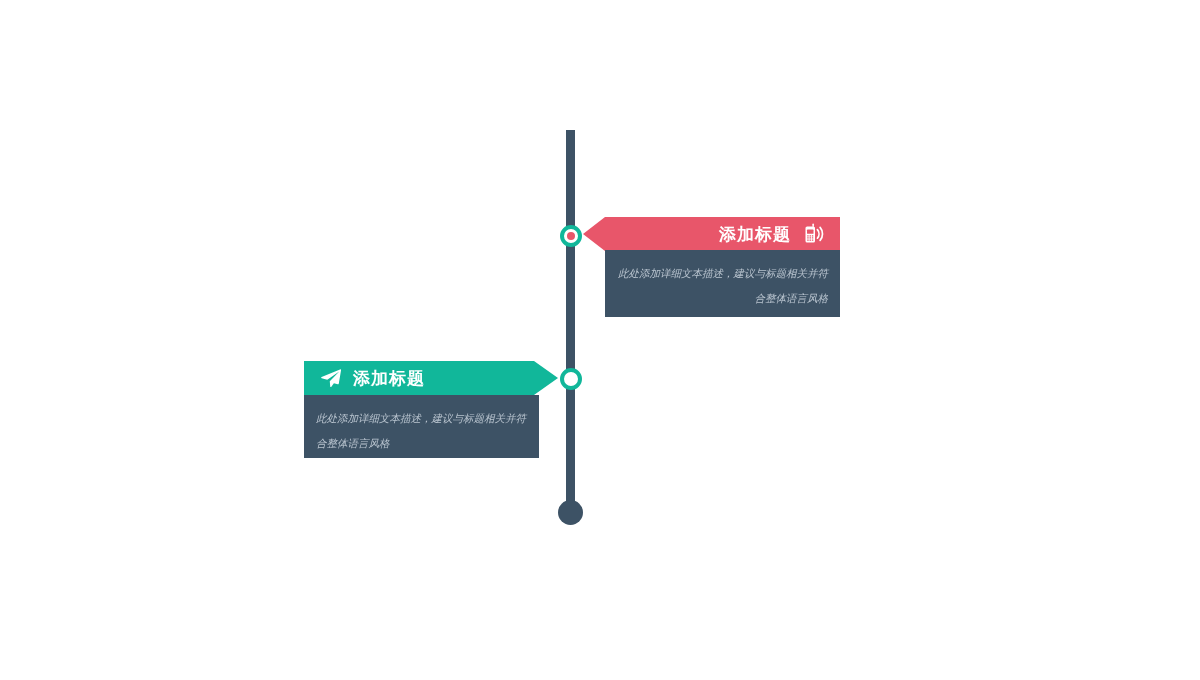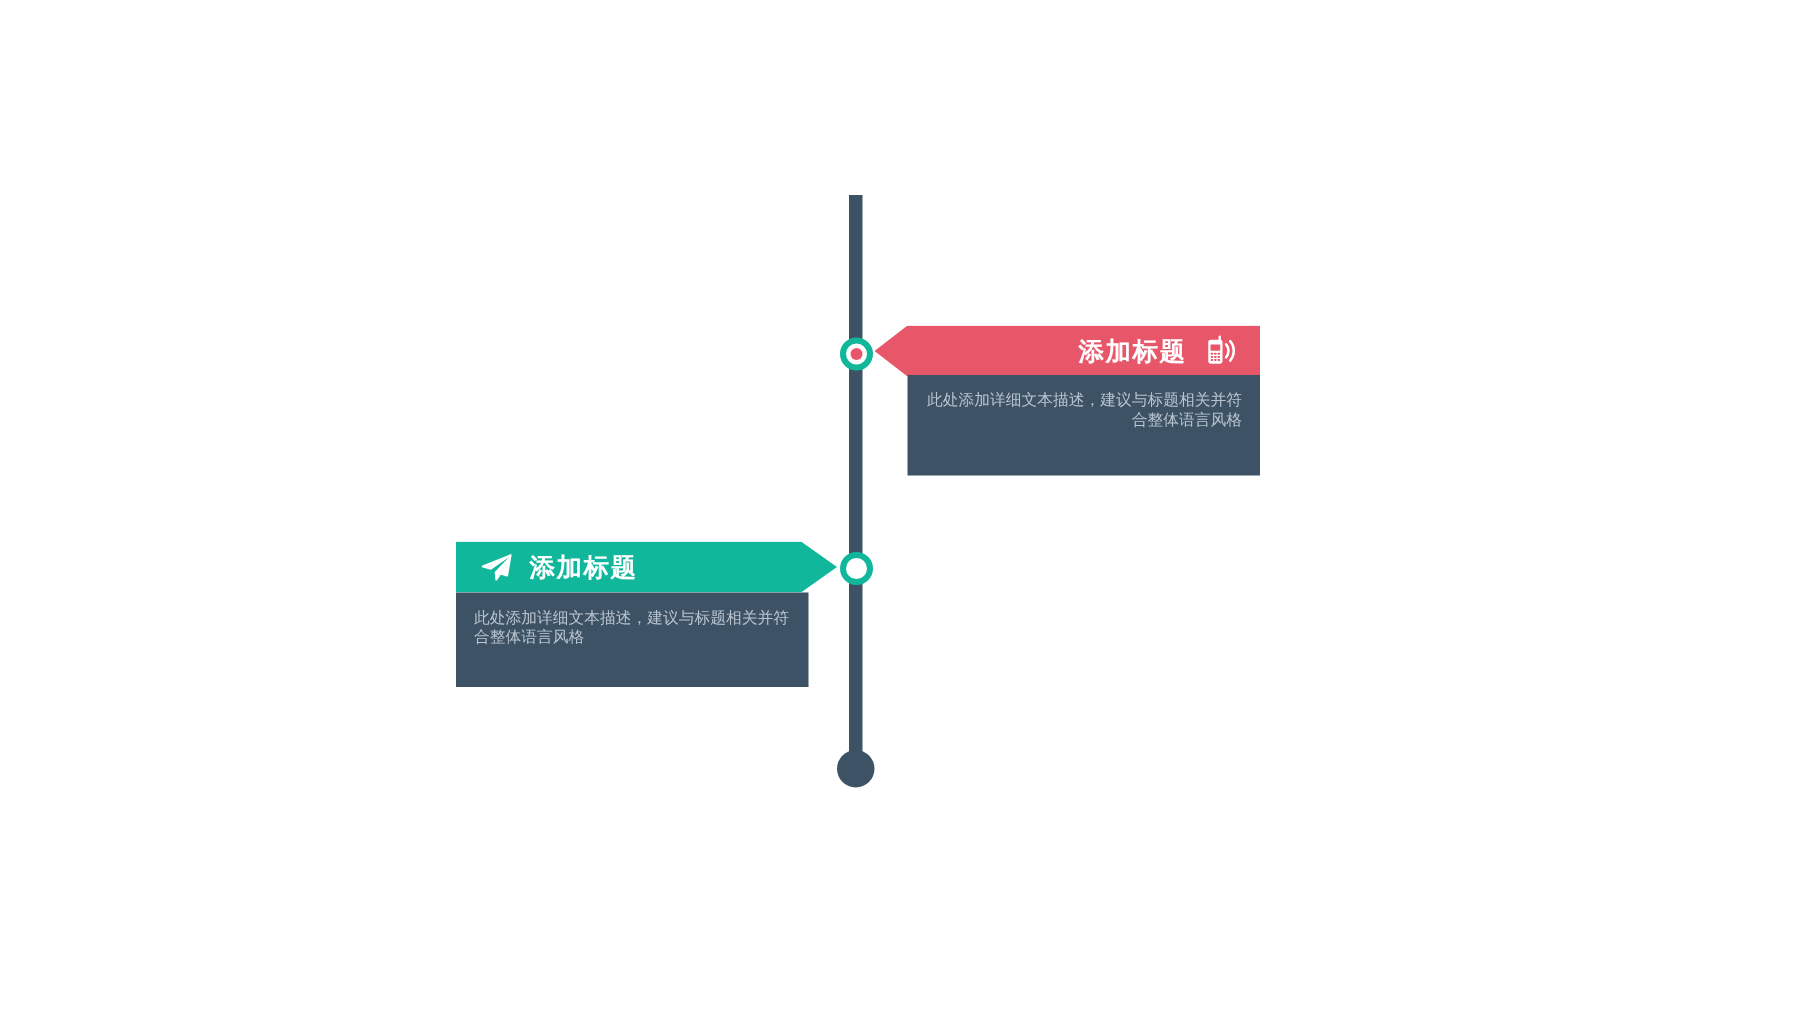--- a/index.html
+++ b/index.html
@@ -94,22 +94,23 @@
   .tl-icon svg { display: block; }
 
   .tl-body {
     position: absolute;
     background: #3d5265;
     box-sizing: border-box;
   }
   .tl-body-text {
     color: #b9c4cf;
     font-size: 10.5px;
-    line-height: 13px;
+    line-height: 25px;
     font-family: "DejaVu Sans", "Liberation Sans", sans-serif;
+    font-style: italic;
   }
 
   
   #item-right-banner {
     left: 583px;
     top: 217px;
     width: 257px;
     background: #e8566a;
     clip-path: polygon(22px 0, 100% 0, 100% 100%, 22px 100%, 0 50%);
     padding-left: 30px;

